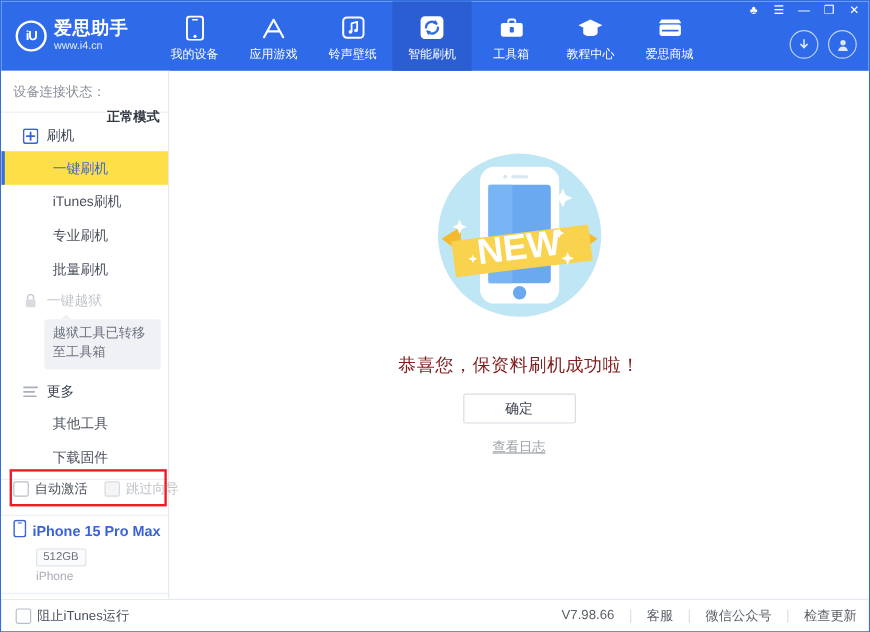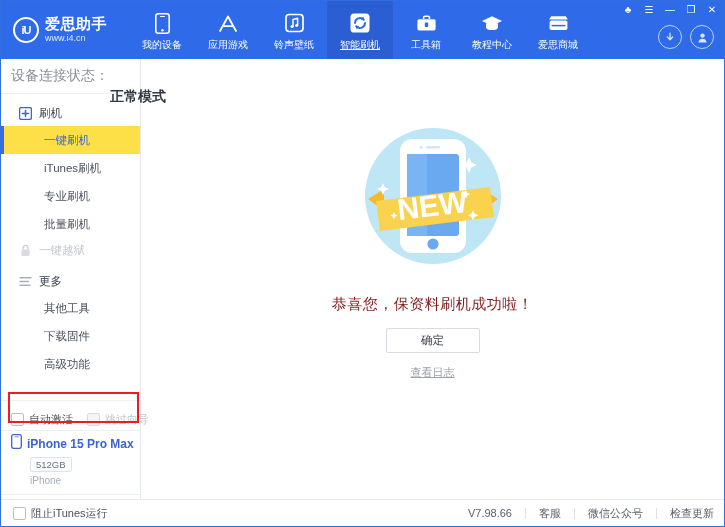--- a/index.html
+++ b/index.html
@@ -82,21 +82,20 @@
     flex-direction: column;
     align-items: center;
     justify-content: center;
     cursor: pointer;
     color: #ffffff;
     padding-top: 4px;
     box-sizing: border-box;
   }
   .tab.active {
     background: #2a5ed2;
-    text-decoration: underline;
   }
   .tab .tab-icon {
     height: 22px;
     display: flex;
     align-items: center;
     justify-content: center;
   }
   .tab .tab-label {
     font-size: 10px;
     margin-top: 4px;
@@ -159,21 +158,21 @@
     flex-direction: column;
     box-sizing: border-box;
     background: #ffffff;
     position: relative;
   }
   .conn-status {
     height: 34px;
     display: flex;
     align-items: center;
     padding-left: 10px;
-    font-size: 14px;
+    font-size: 11px;
     color: #8a8f99;
     border-bottom: 1px solid #eceff4;
     white-space: nowrap;
   }
   .conn-status b {
     color: #333a44;
     margin-left: 1px;
     margin-top: 42px;
   }
   .nav-scroll {
@@ -252,21 +251,21 @@
   }
 
   .sidebar-footer {
     flex: 0 0 auto;
     border-top: 1px solid #eceff4;
     padding: 0 0 4px 0;
     position: relative;
   }
   .check-row {
     display: flex;
-    align-items: flex-end;
+    align-items: flex-start;
     height: 26px;
     padding-left: 10px;
     gap: 14px;
   }
   .chk {
     display: flex;
     align-items: center;
     font-size: 11px;
     color: #4a505c;
     cursor: pointer;
@@ -574,20 +573,21 @@
         <div class="lock-row">
           <span class="grp-icon">
             <svg width="11" height="13" viewBox="0 0 11 13">
                 <path d="M3 5.6 V3.9 A2.5 2.5 0 0 1 8 3.9 V5.6" fill="none" stroke="#c9cdd4" stroke-width="1.3"></path>
                 <rect x="1.4" y="5.6" width="8.2" height="6.4" rx="1.2" fill="#d8dbe0"></rect>
               </svg>
           </span>
           <span>一键越狱</span>
         </div>
 
+        <div class="tooltip-box">越狱工具已转移至工具箱</div>
 
         <div class="nav-group-head" style="margin-top:6px;">
           <span class="grp-icon">
             <svg width="13" height="11" viewBox="0 0 13 11">
                 <path d="M1 1.8 H12 M1 5.5 H9.5 M1 9.2 H11" stroke="#a9b0bb" stroke-width="1.4" stroke-linecap="round"></path>
               </svg>
           </span>
           <span>更多</span>
         </div>
 

